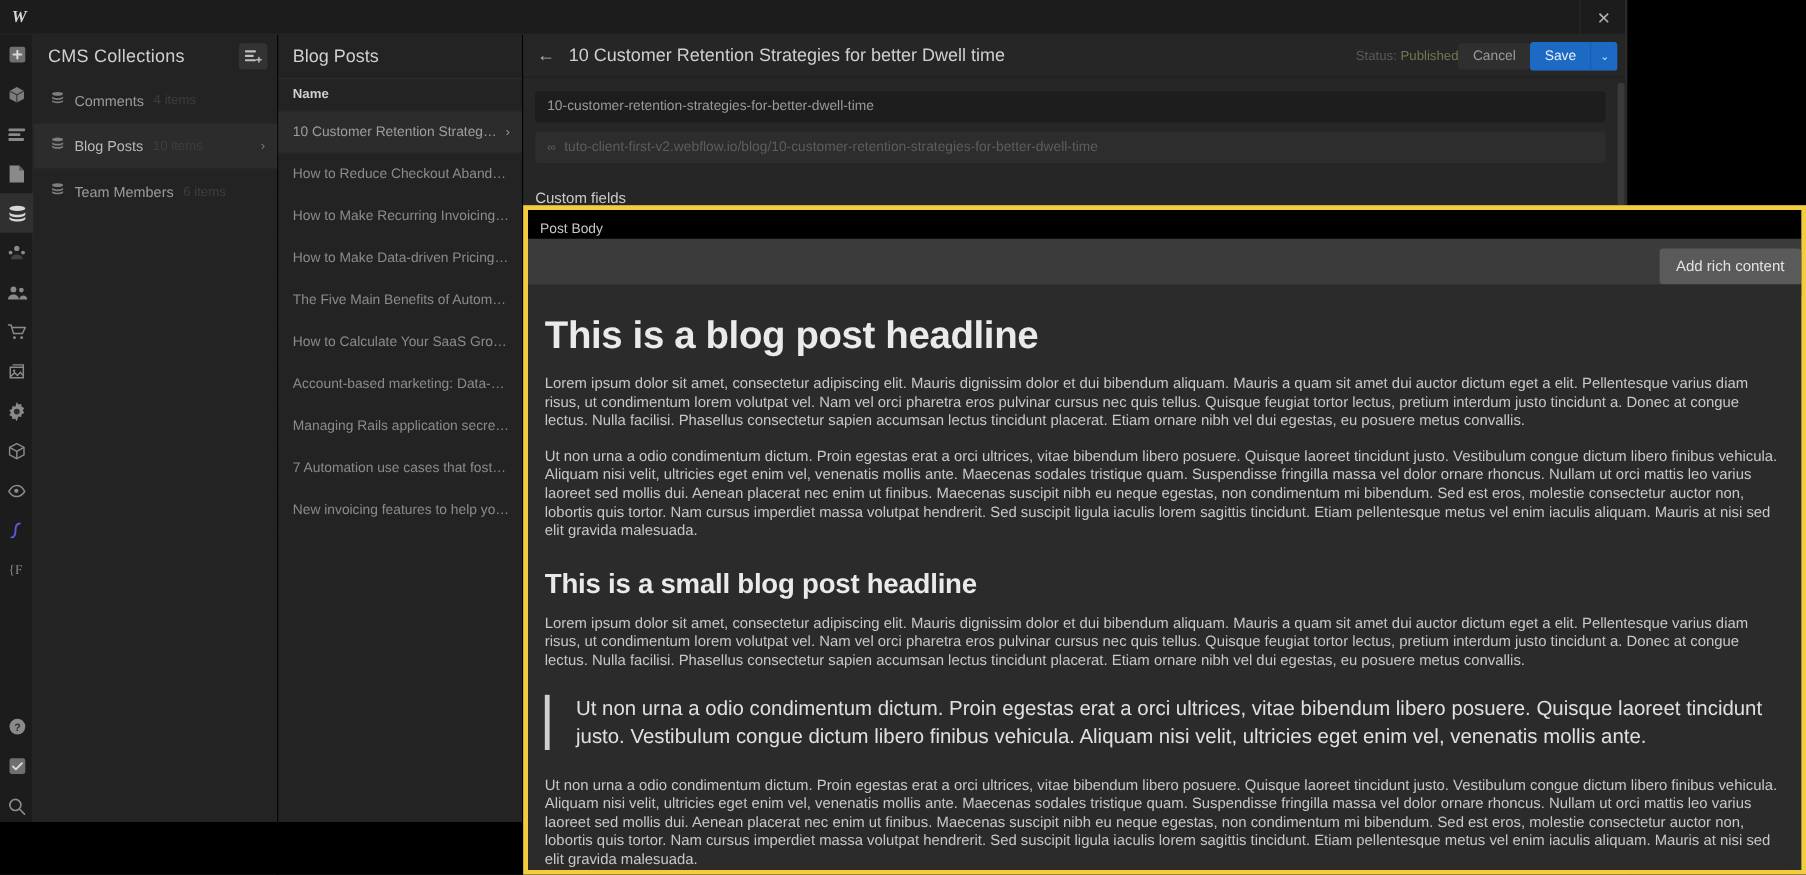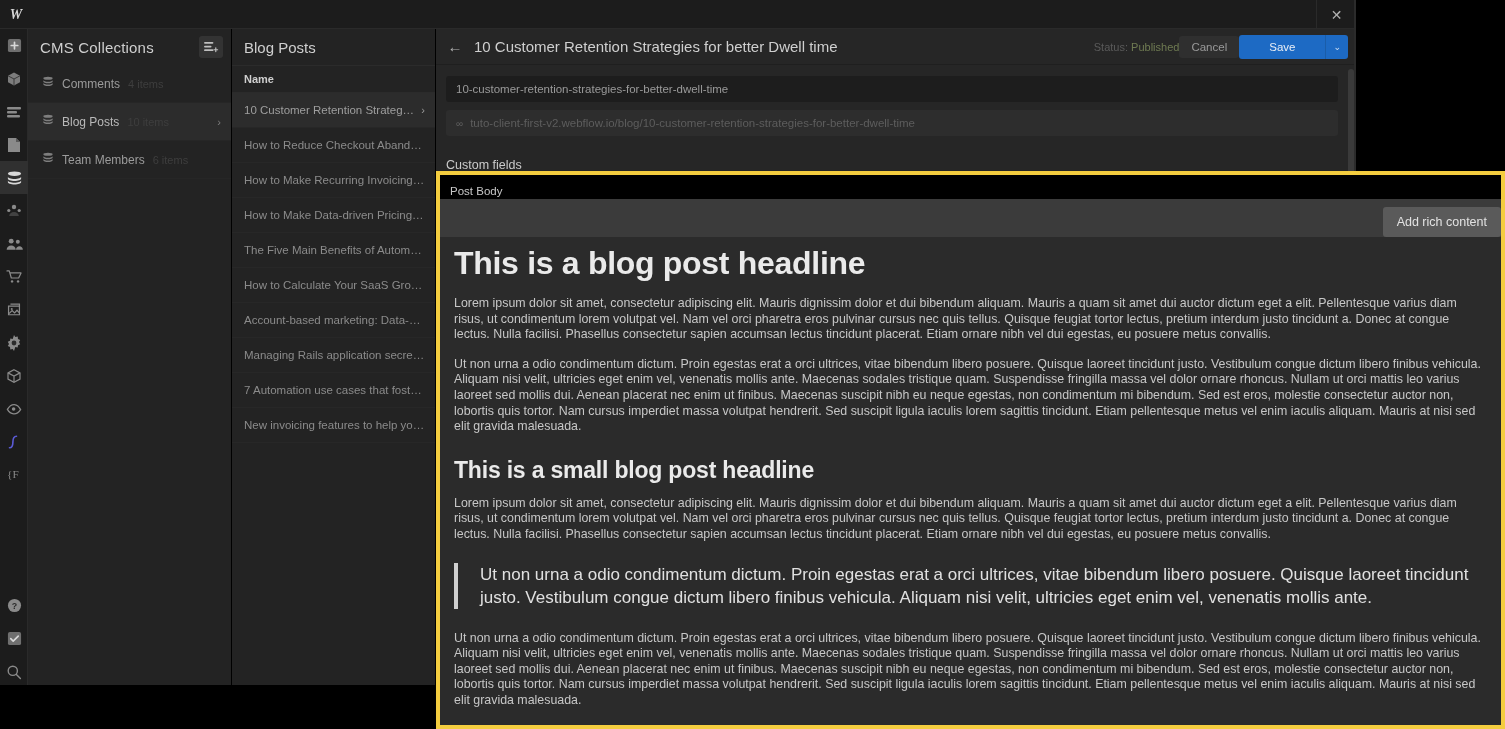--- a/index.html
+++ b/index.html
@@ -109,21 +109,21 @@
   .status-txt { color:#5a5a5a; font-size: 11px; }
   .status-txt b { color:#6f7b52; font-weight: normal; }
   .btn-cancel {
     color:#9a9a9a; font-size: 11.5px; padding: 5px 12px; border-radius: 3px;
     background: #2f2f2f;
   }
   .btn-save {
     display:flex; align-items:stretch; border-radius: 3px; overflow:hidden;
   }
   .btn-save .bs-main {
-    background:#1d6ac4; color:#e8eef6; font-size: 11.5px; padding: 6px 30px;
+    background:#1d6ac4; color:#e8eef6; font-size: 11.5px; padding: 6px 12px;
   }
   .btn-save .bs-arrow {
     background:#1d6ac4; color:#cfe0f2; font-size: 9px; padding: 6px 7px;
     border-left: 1px solid #1a5da9; display:flex; align-items:center;
   }
   .field-slug, .field-url {
     margin: 8px 18px 0 10px; height: 26px; display:flex; align-items:center;
     padding: 0 10px; border-radius: 3px; font-size: 11.5px;
   }
   .field-slug { background:#1d1d1d; color:#9a9a9a; margin-top:11px; }
@@ -144,21 +144,21 @@
   }
   .pb-head { padding: 6px 0 0 10px; background:#000000;text-decoration:underline; }
   .pb-label { color:#c8c8c8; font-size: 11.5px; }
   .pb-btnrow { padding: 8px 0 10px 12px; background:#3b3b3b;text-align:right; }
   .btn-rich {
     display:inline-block; background:#5a5a5a; color:#e2e2e2;
     font-size: 12.5px; padding: 8px 14px; border-radius: 3px;
   }
   .pb-content {
     position:absolute; left: 0; top: 62px; right: 0; bottom: 0;
-    background: #2b2b2b; padding: 4px 14px 0 14px; overflow: hidden;
+    background: #2b2b2b; padding: 20px 14px 0 14px; overflow: hidden;
   }
   .pb-canvas { background: #2b2b2b; }
   .bp-h1 {
     color: #eaeaea; font-size: 32px; font-weight: bold; letter-spacing: -0.3px;
     margin: 4px 0 14px 0;
   }
   .bp-h2 {
     color: #eaeaea; font-size: 23px; font-weight: bold; letter-spacing: -0.2px;
     margin: 22px 0 12px 0;
   }

